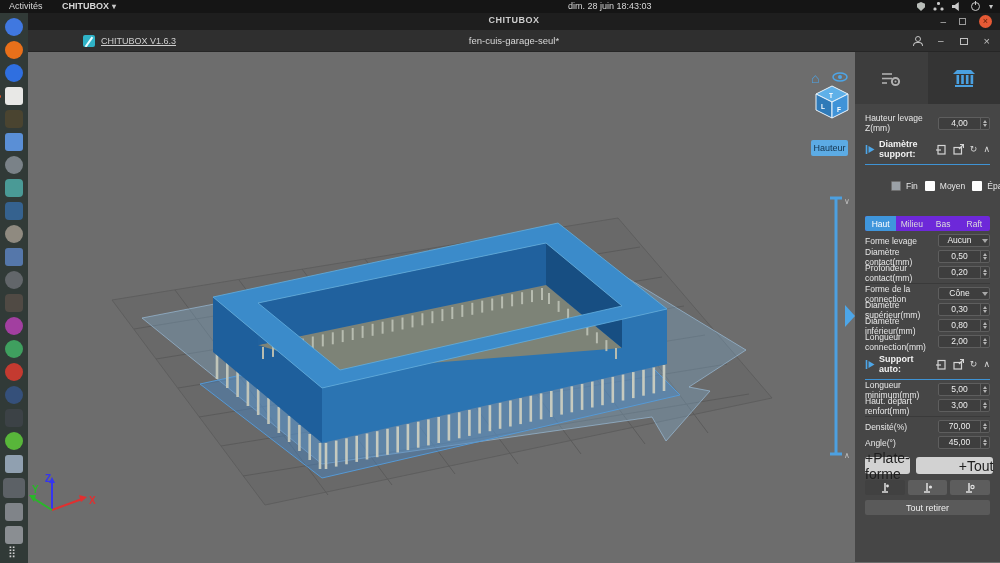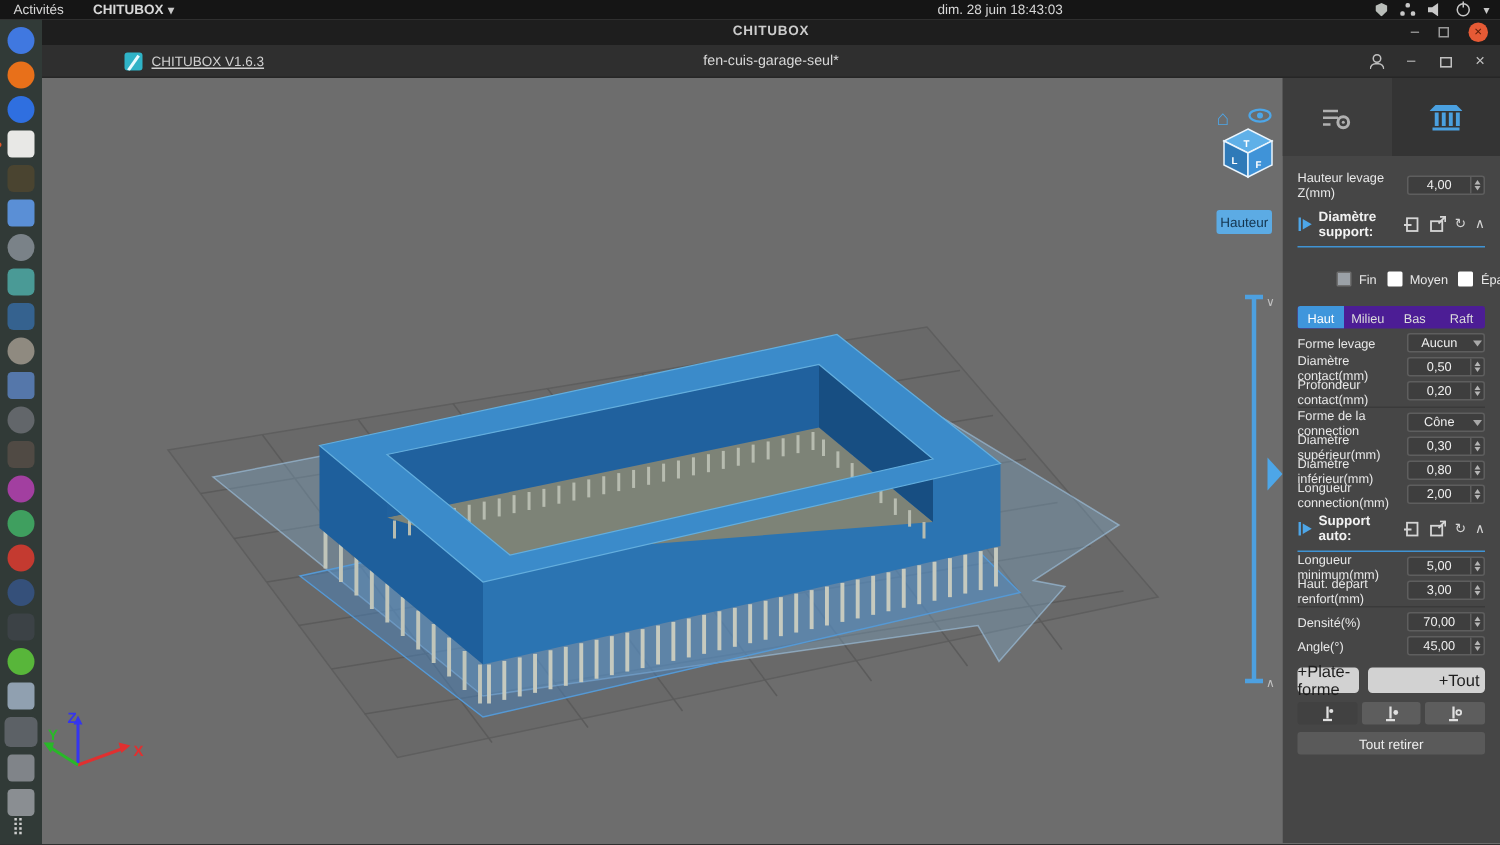--- a/index.html
+++ b/index.html
@@ -3,21 +3,21 @@
 <meta charset="utf-8">
 <style>
   html,body{margin:0;padding:0;background:#000;}
   *{box-sizing:border-box;font-family:"Liberation Sans",sans-serif;}
   .screen{position:relative;width:1000px;height:563px;overflow:hidden;background:#6d6d6d;}
 
   
   .topbar{position:relative;height:13px;background:#151515;color:#d8d8d8;font-size:9px;display:flex;align-items:center;}
   .tb-activities{position:absolute;left:9px;top:1px;}
   .tb-appmenu{position:absolute;left:62px;top:1px;font-weight:bold;display:flex;gap:3px;align-items:center;}
-  .tb-clock{position:absolute;left:625px;top:1px;text-align:center;}
+  .tb-clock{position:absolute;left:568px;top:1px;text-align:center;}
   .tb-right{position:absolute;right:7px;top:0;height:13px;display:flex;align-items:center;gap:9px;}
   .i-shield{position:relative;width:8px;height:9px;background:#b9bdb9;clip-path:polygon(50% 0,100% 20%,100% 58%,50% 100%,0 58%,0 20%);}
   .i-shield-dot{position:absolute;right:6px;top:6px;width:5px;height:5px;border-radius:50%;background:#36c04a;}
   .i-net{width:9px;height:9px;position:relative;}
   .i-net::before{content:"";position:absolute;left:3.5px;top:0;width:2.5px;height:2.5px;background:#c8c8c8;border-radius:50%;box-shadow:-3.5px 5.5px 0 #c8c8c8,3.5px 5.5px 0 #c8c8c8;}
   .i-vol{width:10px;height:9px;background:#c8c8c8;clip-path:polygon(0 32%,28% 32%,68% 0,68% 100%,28% 68%,0 68%);}
   .i-pow{width:9px;height:9px;border:1.3px solid #c8c8c8;border-radius:50%;position:relative;}
   .i-pow::after{content:"";position:absolute;left:2.6px;top:-2.5px;width:1.4px;height:4px;background:#c8c8c8;}
   .tb-caret{font-size:8px;color:#c8c8c8;}
 
@@ -83,26 +83,26 @@
   .hdr-icons{display:flex;align-items:center;gap:6px;color:#d5d5d5;}
   .hdr-icons .glyph{font-size:9px;line-height:9px;}
   .bluehr{height:1px;background:#3f93d4;margin-top:5px;flex:0 0 1px;}
   .dkhr{height:1px;background:#3a3a3a;margin-top:4px;flex:0 0 1px;}
   .prevrow{display:flex;margin-top:5px;}
   .thumb{width:36px;height:30px;}
   .checkcol{margin-left:26px;display:flex;flex-direction:row;gap:7px;margin-top:1px;}
   .cbrow{display:flex;align-items:center;gap:5px;}
   .cbox{width:10px;height:10px;background:#ffffff;border-radius:1px;flex:0 0 10px;}
   .cbox.checked{background:#9ba1a7;border:1px solid #6f6f6f;}
-  .stabs{display:flex;margin-top:4px;background:#4c1d95;border-radius:2px;overflow:hidden;height:15px;flex:0 0 15px;}
+  .stabs{display:flex;margin-top:16px;background:#6d28d9;border-radius:2px;overflow:hidden;height:15px;flex:0 0 15px;}
   .stab{flex:1;display:flex;align-items:center;justify-content:center;color:#dddddd;}
   .stab.active{background:#3f96dc;color:#ffffff;}
   .prow{display:flex;align-items:center;margin-top:3px;height:13px;flex:0 0 13px;}
   .bigbtns{display:flex;gap:6px;margin-top:8px;}
-  .bigbtn{background:#d2d2d2;border-radius:3px;height:17px;display:flex;align-items:center;justify-content:center;font-size:11px;color:#1e1e1e;}
+  .bigbtn{background:#d2d2d2;border-radius:3px;height:17px;display:flex;align-items:center;justify-content:center;font-size:14px;color:#1e1e1e;}
   .bigbtn.platform{flex:1.2;}
   .bigbtn.tout{flex:1;padding-left:43px;}
   .ibtns{display:flex;gap:3px;margin-top:6px;}
   .ibtn{flex:1;height:15px;background:#5d5d5d;border-radius:2px;display:flex;align-items:center;justify-content:center;}
   .ibtn.active{background:#414141;}
   .removebtn{margin-top:5px;height:15px;background:#5a5a5a;border-radius:2px;display:flex;align-items:center;justify-content:center;font-size:9px;color:#efefef;}
 </style>
 </head>
 <body>
 

